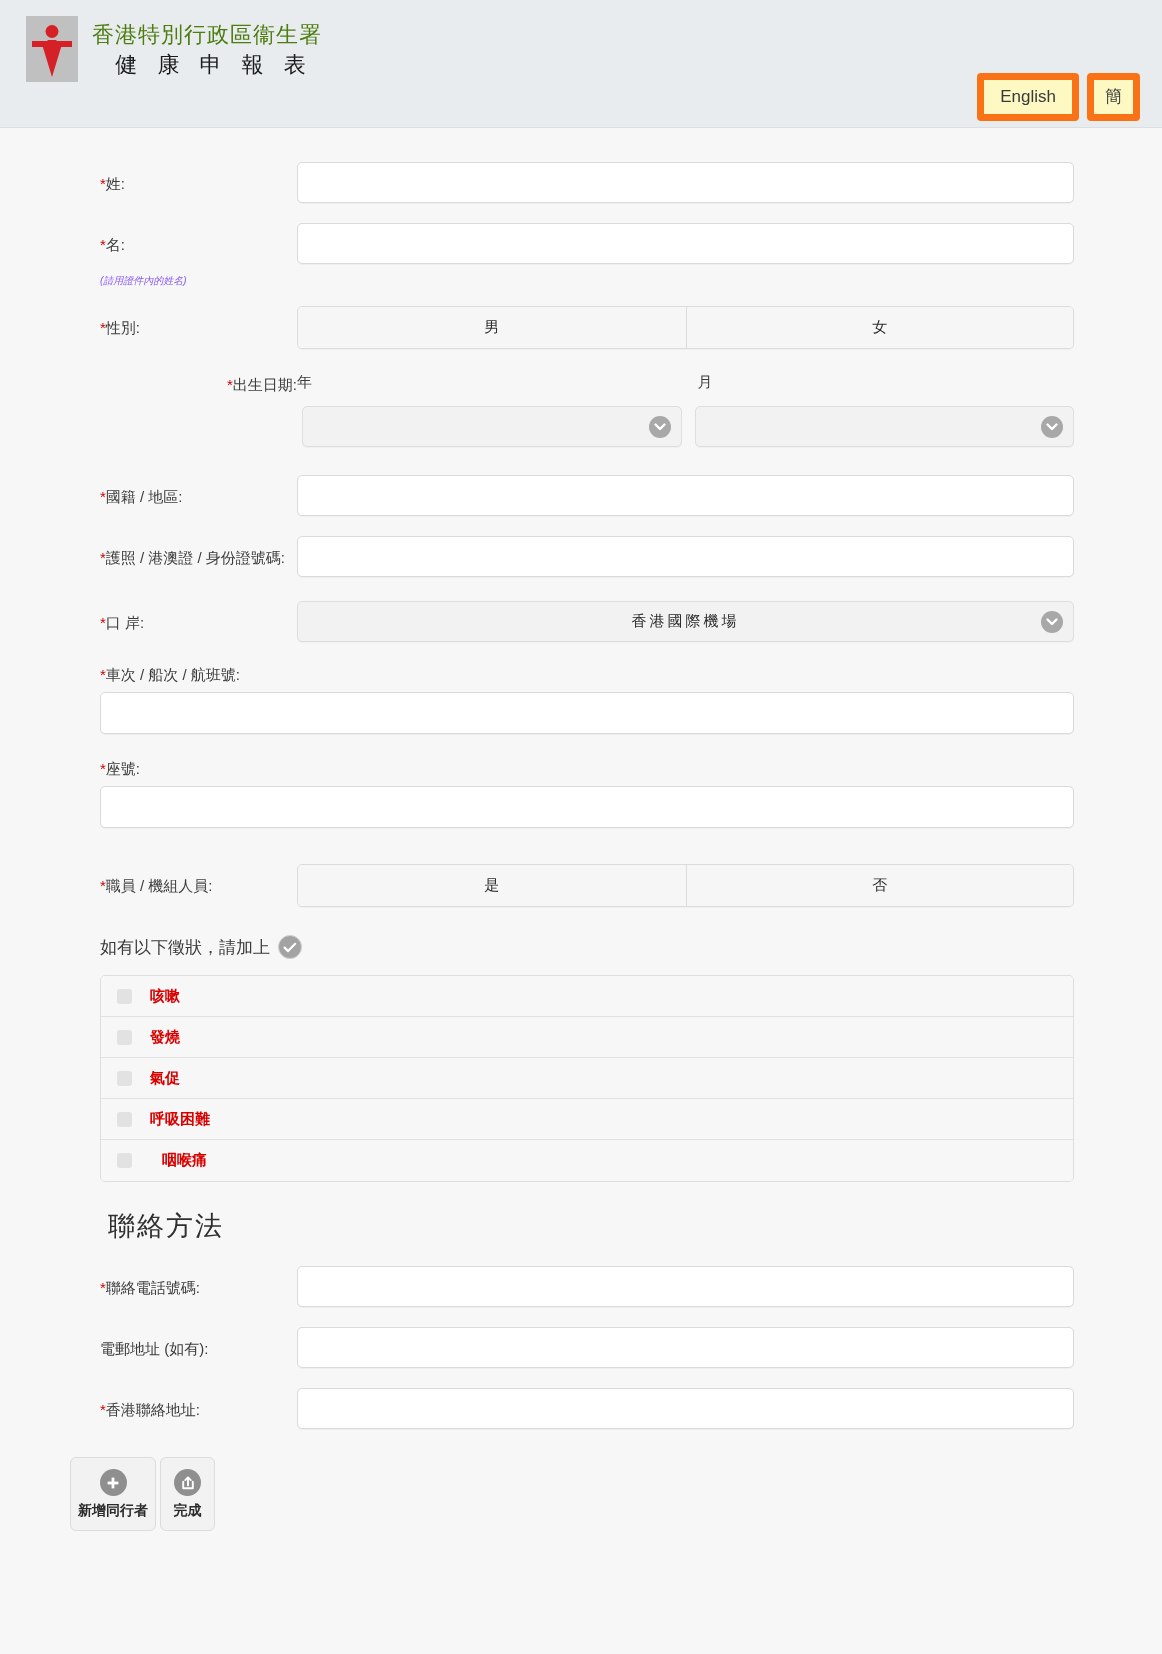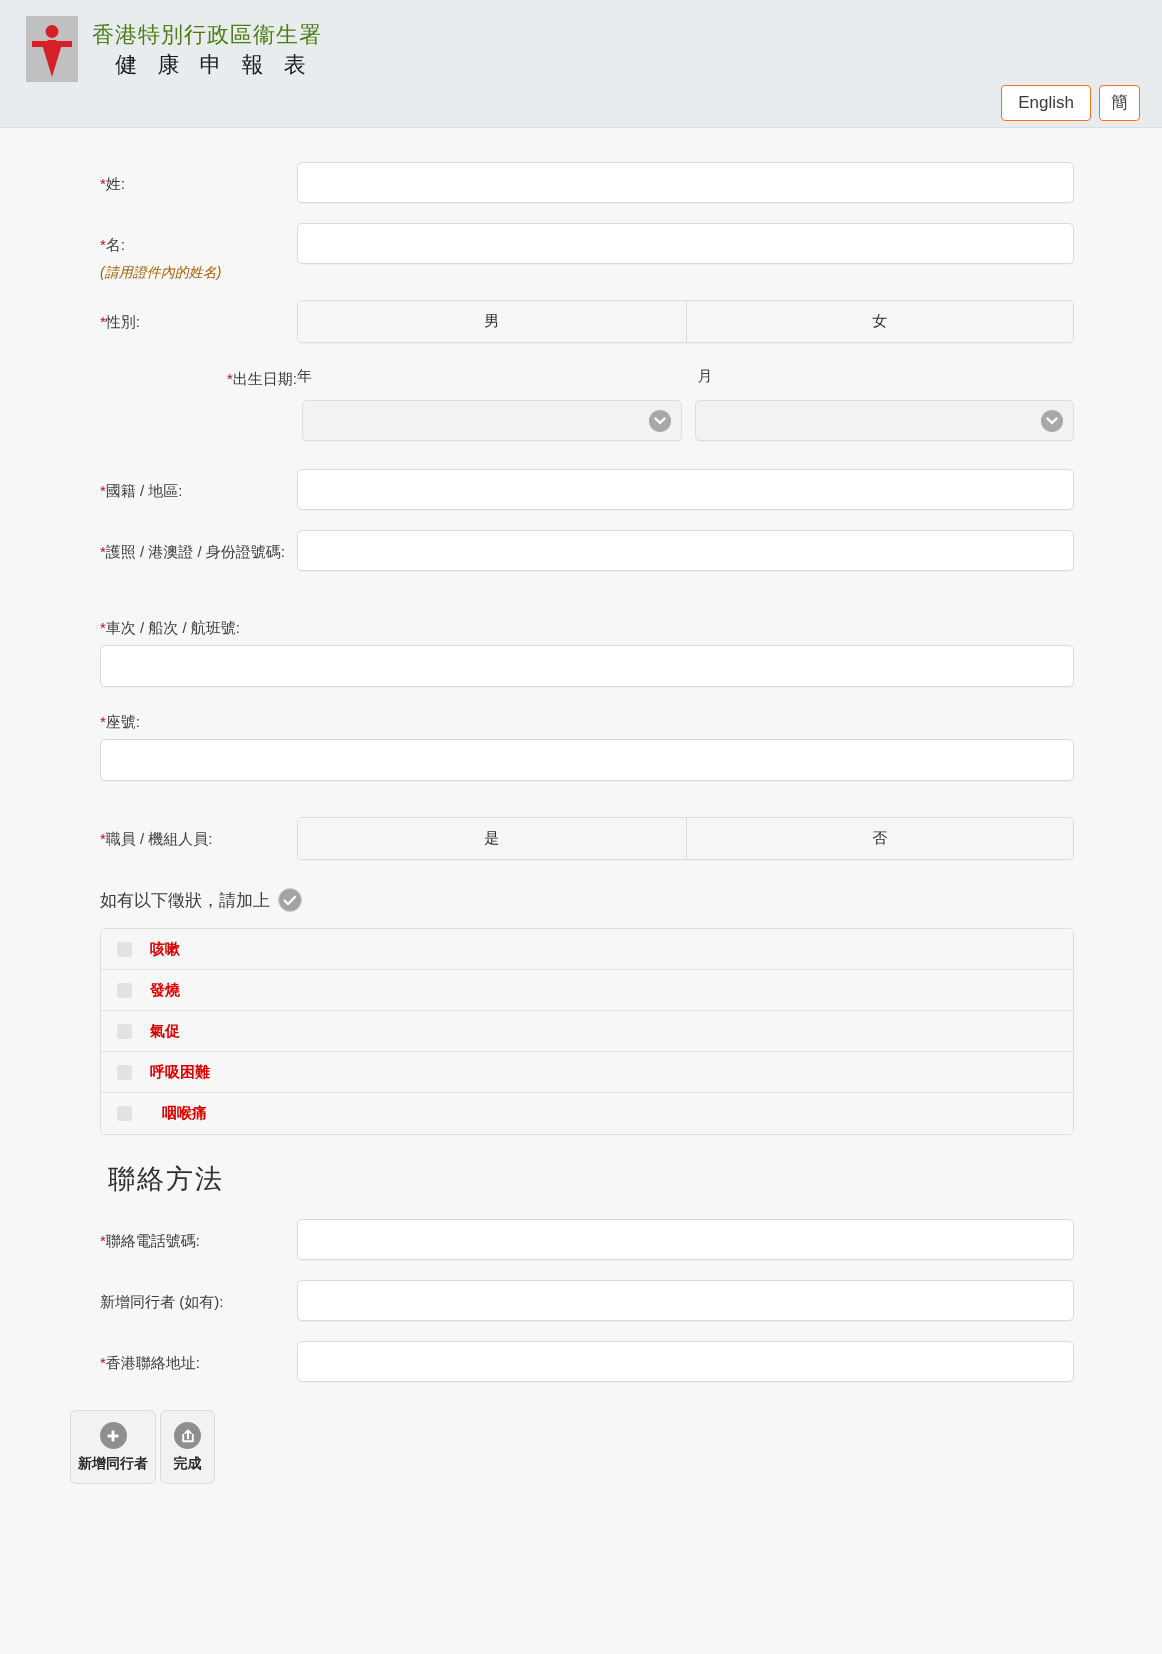--- a/index.html
+++ b/index.html
@@ -86,23 +86,23 @@
     padding-left: 14px;
     white-space: nowrap;
   }
   .lang-group {
     position: absolute;
     right: 22px; bottom: 6px;
     display: flex;
     gap: 8px;
   }
   .lang-btn {
-    border: 1px solid #f97316;
+    border: 7px solid #f97316;
     border-radius: 4px;
-    background: #ffffff;
+    background: #fef9c3;
     color: #3a3a3a;
     font-size: 17px;
     padding: 6px 16px;
     cursor: pointer;
     line-height: 1.3;
     font-family: inherit;
   }
   .lang-btn.narrow { padding: 6px 11px; }
 
   
@@ -134,24 +134,24 @@
     box-shadow: 0 1px 1px rgba(0,0,0,0.035);
     font-size: 15px;
     padding: 0 10px;
     font-family: inherit;
     color: #333;
     outline: none;
   }
   .txt.full { width: 100%; }
 
   .note {
-    padding: 0 0 0 100px;
-    font-size: 14px;
+    padding: 10px 0 0 100px;
+    font-size: 10px;
     font-style: italic;
-    color: #a16207;
+    color: #8b5cf6;
   }
 
   
   .seg {
     display: flex;
     width: 100%;
     border: 1px solid #dcdcdc;
     border-radius: 5px;
     overflow: hidden;
     background: #f4f4f4;
@@ -419,20 +419,33 @@
 
     <div class="row">
       <div class="label"><span class="req">*</span>護照 / 港澳證 / 身份證號碼:</div>
       <div class="control">
         <input class="txt" type="text" value="" style="">
       </div>
     </div>
 
     <div class="sp-24"></div>
 
+    <div class="row">
+      <div class="label"><span class="req">*</span>口 岸:</div>
+      <div class="control">
+        <div class="sel">
+          <span class="sel-value">香港國際機場</span>
+          <span class="chev">
+            <svg width="12" height="8" viewBox="0 0 12 8">
+                <polyline points="1.5,1.5 6,6 10.5,1.5" fill="none" stroke="#ffffff" stroke-width="2.4" stroke-linecap="round" stroke-linejoin="round"></polyline>
+              </svg>
+          </span>
+        </div>
+      </div>
+    </div>
 
     <div class="sp-24"></div>
 
     <div class="stack">
       <div class="stack-label"><span class="req">*</span>車次 / 船次 / 航班號:</div>
       <input class="txt full" type="text" style="height: 42px;" value="">
     </div>
 
     <div class="sp-14"></div>
 
@@ -494,21 +507,21 @@
     <div class="row">
       <div class="label"><span class="req">*</span>聯絡電話號碼:</div>
       <div class="control">
         <input class="txt" type="text" value="" style="">
       </div>
     </div>
 
     <div class="sp-20"></div>
 
     <div class="row">
-      <div class="label">新增同行者 (如有):</div>
+      <div class="label">電郵地址 (如有):</div>
       <div class="control">
         <input class="txt" type="text" value="" style="">
       </div>
     </div>
 
     <div class="sp-20"></div>
 
     <div class="row">
       <div class="label"><span class="req">*</span>香港聯絡地址:</div>
       <div class="control">

